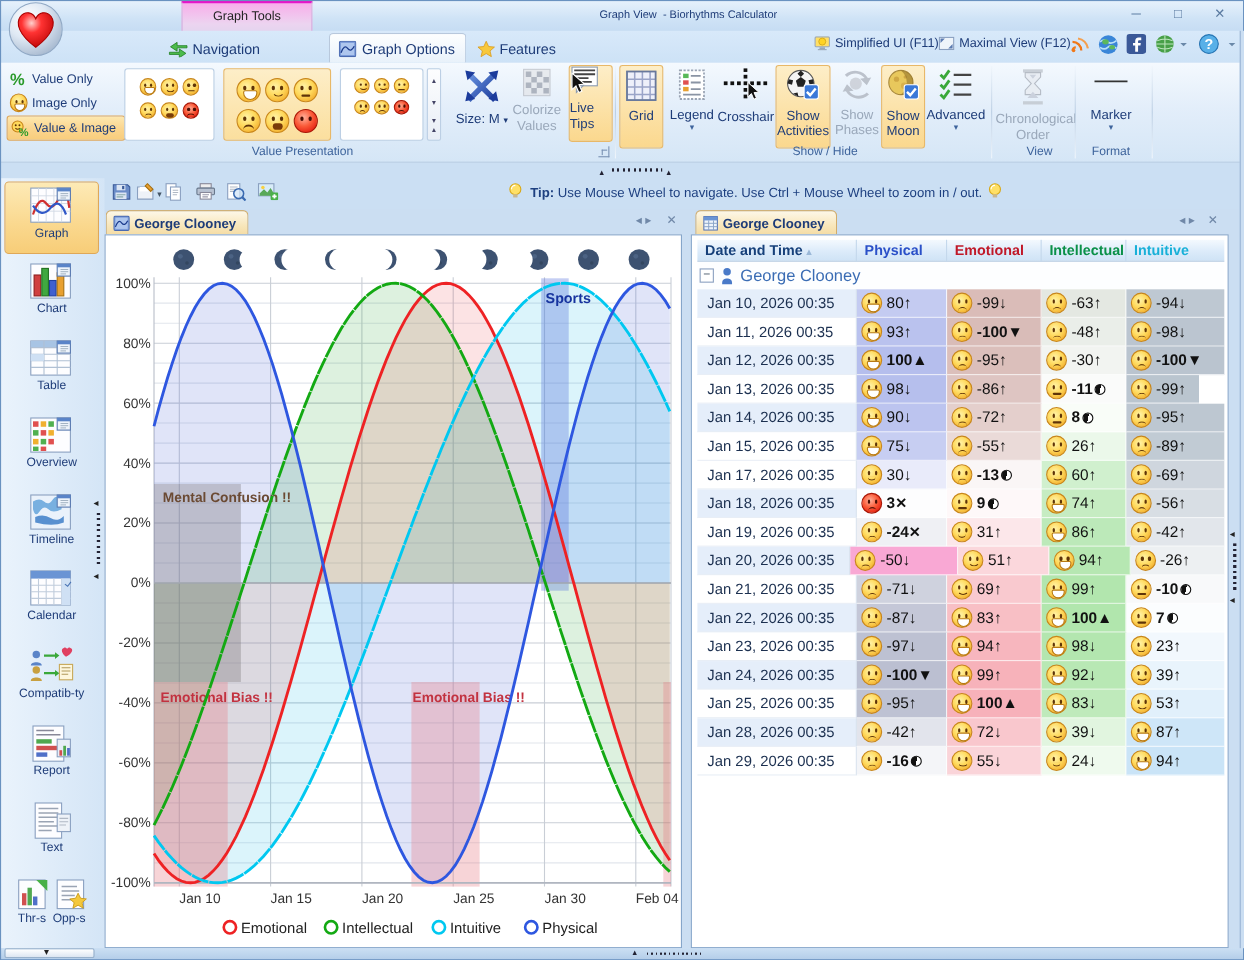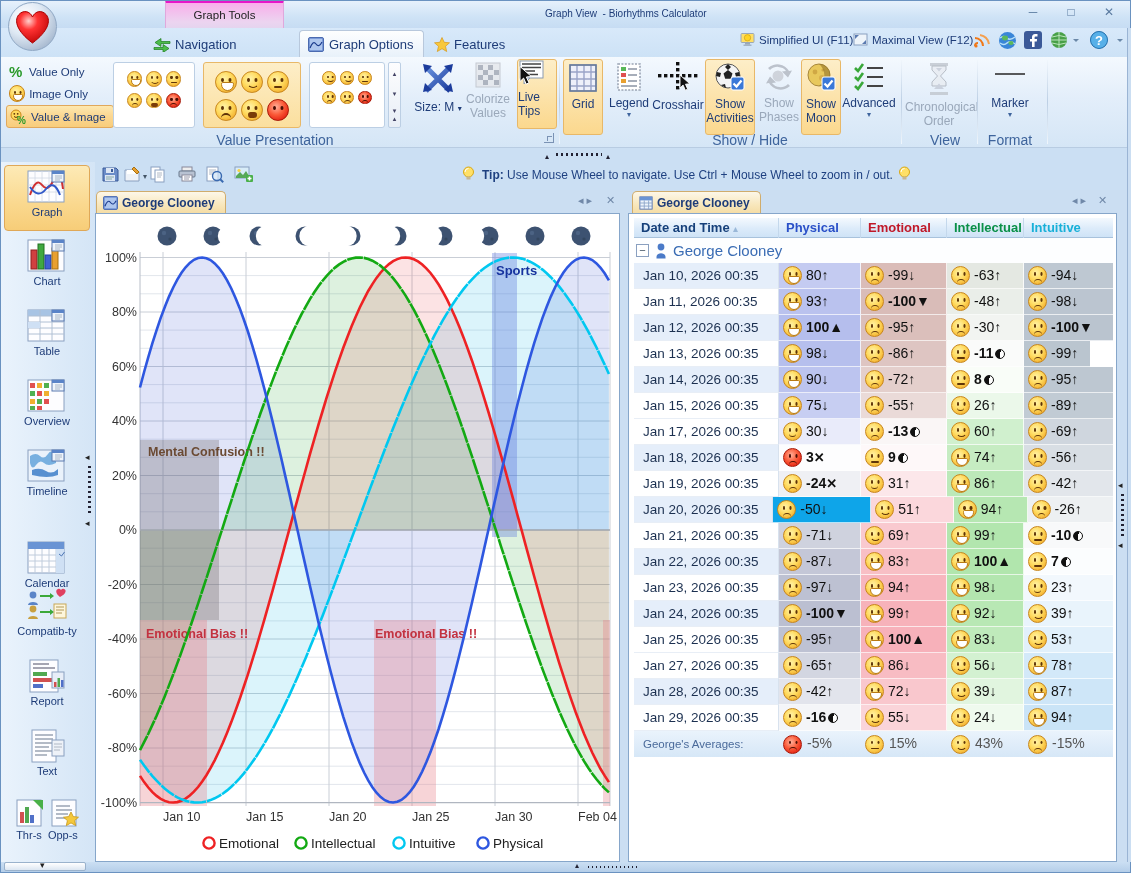--- a/index.html
+++ b/index.html
@@ -13,21 +13,21 @@
 
 #logo{left:8px;top:2px;width:49px;height:49px;border-radius:50%;background:radial-gradient(circle at 16px 14px,#ffffff,#dfe9f4 40%,#aebfd4 75%,#8ba3c0);border:1px solid #90a8c4;z-index:9}
 
 #tabrow{left:0;top:28px;width:1131px;height:29px;background:linear-gradient(#d8e9fa,#cde2f6)}
 .tab{top:31px;height:26px;font-size:13px;color:#1e3c78;display:flex;align-items:center;gap:4px}
 #tabsel{left:299px;top:30px;width:125px;height:27px;background:linear-gradient(#fdfefe,#f3f8fd 50%,#e8f1fa);border:1px solid #b8c8dc;border-bottom:none;border-radius:4px 4px 0 0;display:flex;align-items:center;gap:5px;padding-left:8px;font-size:13px;color:#1e3c78}
 .tr-item{top:33px;font-size:11.5px;color:#1e3c78;display:flex;align-items:center;gap:4px;white-space:nowrap}
 
 #ribbon{left:0;top:57px;width:1131px;height:91px;background:linear-gradient(#f4f9fe,#e3eefa 45%,#d5e6f6);border-bottom:1px solid #b8cce2}
 .rsep{top:60px;width:1px;height:84px;background:linear-gradient(#f0f6fc,#bccfe4 50%,#f0f6fc)}
-.rlabel{top:132px;font-size:14px;color:#3e649c;text-align:center}
+.rlabel{top:132px;font-size:11px;color:#3e649c;text-align:center}
 .rbtn3{left:6px;width:108px;height:21px;display:flex;align-items:center;gap:4px;font-size:11.5px;color:#1e3c78;padding-left:3px;white-space:nowrap}
 .rsel{background:linear-gradient(#fde8b0,#fbd690 50%,#f8cd7c);border:1px solid #e0a85c;border-radius:3px}
 .gal{height:66px;border:1px solid #bccfe4;background:#fff;border-radius:3px}
 .galsel{background:linear-gradient(#fdeec8,#fbdf9e);border:1px solid #e8b868}
 .face{display:inline-block;width:19px;height:19px;border-radius:50%;background:radial-gradient(circle at 7px 6px,#fff3a8,#ffd95c 45%,#f2ae2e 82%,#e09214);border:1px solid #c8861a;position:relative;vertical-align:middle}
 .face:before{content:"";position:absolute;left:4.5px;top:5px;width:2.5px;height:3.5px;background:#5f3408;border-radius:50%;box-shadow:6.5px 0 #5f3408}
 .fg:after{content:"";position:absolute;left:4px;top:9px;width:9.5px;height:6px;background:#fff;border:1px solid #b87a14;border-radius:2px 2px 7px 7px}
 .fs:after{content:"";position:absolute;left:4px;top:7.5px;width:9px;height:5.5px;border:1.6px solid #5f3408;border-top:none;border-left-color:transparent;border-right-color:transparent;border-radius:0 0 9px 9px}
 .ft:after{content:"";position:absolute;left:5px;top:9.5px;width:7px;height:3.5px;border-bottom:1.6px solid #5f3408;border-radius:0 0 7px 7px}
 .fn:after{content:"";position:absolute;left:5px;top:12px;width:7.5px;height:1.8px;background:#5f3408;border-radius:1px}
@@ -442,21 +442,21 @@
       <path d="M29 7h7M29 9h7M29 11h5" stroke="#9ab" stroke-width="0.8"></path>
     </svg>Overview</div>
 <div class="abs sbitem" style="top:445px"><svg width="42" height="36" viewBox="0 0 42 36">
       <rect x="2" y="2" width="36" height="31" fill="#eaf2fb" stroke="#8aa0c0"></rect>
       <path d="M4 8q6-4 10 0t8-2 8 3v6q-8 4-12 0t-8 2-6-2z" fill="#78b0e0"></path>
       <path d="M6 22q8-3 14 1t12-2v6q-10 4-26 0z" fill="#5890d0"></path>
       <rect x="26" y="2" width="12" height="11" fill="#eef4fb" stroke="#5a7ab0"></rect>
       <rect x="26" y="2" width="12" height="3" fill="#5a84c8"></rect>
       <path d="M29 7h7M29 9h7M29 11h5" stroke="#9ab" stroke-width="0.8"></path>
     </svg>Timeline</div>
-<div class="abs sbitem" style="top:537px"><svg width="42" height="36" viewBox="0 0 42 36">
+<div class="abs sbitem" style="top:514px"><svg width="42" height="36" viewBox="0 0 42 36">
       <rect x="2" y="2" width="36" height="31" fill="#fdfdff" stroke="#8aa0c0"></rect>
       <rect x="2" y="2" width="36" height="7" fill="#6a94d4"></rect>
       <g stroke="#c0ccdc" stroke-width="1">
         <path d="M2 15h36M2 21h36M2 27h36M9 9v24M16 9v24M23 9v24M30 9v24"></path>
       </g>
       <rect x="30" y="9" width="8" height="24" fill="#cfe0f4"></rect>
       <path d="M33 14l2.5 2 3-4" stroke="#4a74b4" fill="none"></path>
     </svg>Calendar</div>
 <div class="abs sbitem" style="top:585px"><svg width="42" height="36" viewBox="0 0 42 36">
       <circle cx="7" cy="7" r="3.4" fill="#5a84c8"></circle>
@@ -719,21 +719,21 @@
     </div>
     <div class="drow">
       <div class="dc" style="background:#ffffff">Jan 19, 2026 00:35</div>
       <div class="vc" style="width:82px;background:rgb(239,240,244)"><span class="face fw"></span><span class="vv vb">-24<b style="font-size:13px">✕</b></span></div>
       <div class="vc" style="width:86px;background:rgb(252,231,234)"><span class="face ft"></span><span class="vv">31↑</span></div>
       <div class="vc" style="width:77px;background:rgb(188,233,185)"><span class="face fg"></span><span class="vv">86↑</span></div>
       <div class="vc" style="width:89px;background:rgb(226,230,235);border-right:none"><span class="face fw"></span><span class="vv">-42↑</span></div>
     </div>
     <div class="drow">
       <div class="dc" style="background:#e5eefa">Jan 20, 2026 00:35</div>
-      <div class="vc" style="width:102px;background:#0ea5e9"><span class="face ff"></span><span class="vv">-50↓</span></div>
+      <div class="vc" style="width:102px;background:#f9a8d4"><span class="face ff"></span><span class="vv">-50↓</span></div>
       <div class="vc" style="width:86px;background:rgb(251,215,220)"><span class="face fs"></span><span class="vv">51↑</span></div>
       <div class="vc" style="width:77px;background:rgb(182,231,178)"><span class="face fg"></span><span class="vv">94↑</span></div>
       <div class="vc" style="width:89px;background:rgb(237,240,242);border-right:none"><span class="face fw"></span><span class="vv">-26↑</span></div>
     </div>
     <div class="drow">
       <div class="dc" style="background:#ffffff">Jan 21, 2026 00:35</div>
       <div class="vc" style="width:82px;background:rgb(207,210,222)"><span class="face ff"></span><span class="vv">-71↓</span></div>
       <div class="vc" style="width:86px;background:rgb(249,201,207)"><span class="face fs"></span><span class="vv">69↑</span></div>
       <div class="vc" style="width:77px;background:rgb(178,230,174)"><span class="face fg"></span><span class="vv">99↑</span></div>
       <div class="vc" style="width:89px;background:rgb(248,249,250);border-right:none"><span class="face fn"></span><span class="vv vb">-10<span class="yy"></span></span></div>
@@ -760,46 +760,32 @@
       <div class="vc" style="width:89px;background:rgb(233,244,252);border-right:none"><span class="face fs"></span><span class="vv">39↑</span></div>
     </div>
     <div class="drow">
       <div class="dc" style="background:#ffffff">Jan 25, 2026 00:35</div>
       <div class="vc" style="width:82px;background:rgb(190,194,211)"><span class="face ff"></span><span class="vv">-95↑</span></div>
       <div class="vc" style="width:86px;background:rgb(247,177,186)"><span class="face fg"></span><span class="vv vb">100▲</span></div>
       <div class="vc" style="width:77px;background:rgb(191,234,187)"><span class="face fg"></span><span class="vv">83↓</span></div>
       <div class="vc" style="width:89px;background:rgb(225,240,251);border-right:none"><span class="face fs"></span><span class="vv">53↑</span></div>
     </div>
     <div class="drow">
-      <div class="dc" style="background:#ffffff">Jan 27, 2026 00:35</div>
-      <div class="vc" style="width:82px;background:rgb(211,214,225)"><span class="face ff"></span><span class="vv">-65↑</span></div>
-      <div class="vc" style="width:86px;background:rgb(248,188,195)"><span class="face fg"></span><span class="vv">86↓</span></div>
-      <div class="vc" style="width:77px;background:rgb(211,241,209)"><span class="face fs"></span><span class="vv">56↓</span></div>
-      <div class="vc" style="width:89px;background:rgb(211,233,249);border-right:none"><span class="face fg"></span><span class="vv">78↑</span></div>
-    </div>
-    <div class="drow">
       <div class="dc" style="background:#e5eefa">Jan 28, 2026 00:35</div>
       <div class="vc" style="width:82px;background:rgb(226,228,236)"><span class="face fw"></span><span class="vv">-42↑</span></div>
       <div class="vc" style="width:86px;background:rgb(249,199,205)"><span class="face fg"></span><span class="vv">72↓</span></div>
       <div class="vc" style="width:77px;background:rgb(225,245,223)"><span class="face fs"></span><span class="vv">39↓</span></div>
       <div class="vc" style="width:89px;background:rgb(206,230,248);border-right:none"><span class="face fg"></span><span class="vv">87↑</span></div>
     </div>
     <div class="drow">
       <div class="dc" style="background:#ffffff">Jan 29, 2026 00:35</div>
       <div class="vc" style="width:82px;background:rgb(244,245,248)"><span class="face fw"></span><span class="vv vb">-16<span class="yy"></span></span></div>
       <div class="vc" style="width:86px;background:rgb(250,212,217)"><span class="face fs"></span><span class="vv">55↓</span></div>
       <div class="vc" style="width:77px;background:rgb(239,250,238)"><span class="face ft"></span><span class="vv">24↓</span></div>
       <div class="vc" style="width:89px;background:rgb(202,228,247);border-right:none"><span class="face fg"></span><span class="vv">94↑</span></div>
-    </div>
-    <div class="arow">
-      <div style="width:145px;font-size:11.5px;color:#4a6a9a;padding-left:9px">George's Averages:</div>
-      <div style="width:82px;padding-left:4px"><span class="face fr ff" style="margin-right:5px;vertical-align:middle"></span>-5%</div>
-      <div style="width:86px;padding-left:4px"><span class="face fn" style="margin-right:5px;vertical-align:middle"></span>15%</div>
-      <div style="width:77px;padding-left:4px"><span class="face fs" style="margin-right:5px;vertical-align:middle"></span>43%</div>
-      <div style="width:89px;padding-left:4px"><span class="face fw" style="margin-right:5px;vertical-align:middle"></span>-15%</div>
     </div>
   </div>
 <div class="abs" style="left:1118px;top:480px;font-size:9px;color:#222">◂</div>
 <div class="abs" style="left:1121px;top:494px;width:3px;height:44px;background-image:repeating-linear-gradient(#223 0 2px,transparent 2px 5px)"></div>
 <div class="abs" style="left:1118px;top:540px;font-size:9px;color:#222">◂</div>
 <div class="abs" style="left:0;top:862px;width:1131px;height:11px;background:linear-gradient(#cbdff3,#b2cce8)"></div>
 <div class="abs" style="left:575px;top:861px;font-size:8px;color:#223">▴</div>
 <div class="abs" style="left:588px;top:866px;width:52px;height:2px;background-image:repeating-linear-gradient(90deg,#223 0 1.5px,transparent 1.5px 4px)"></div>
 <div class="abs" style="left:0;top:0;width:1131px;height:873px;border:1px solid #6a92c0;pointer-events:none"></div>
 <div class="abs" style="left:1127px;top:28px;width:4px;height:834px;background:#cbdef2;border-left:1px solid #9ab4d4;pointer-events:none"></div>

